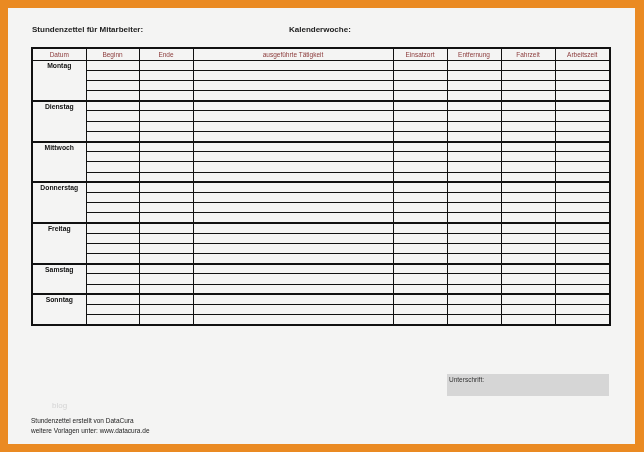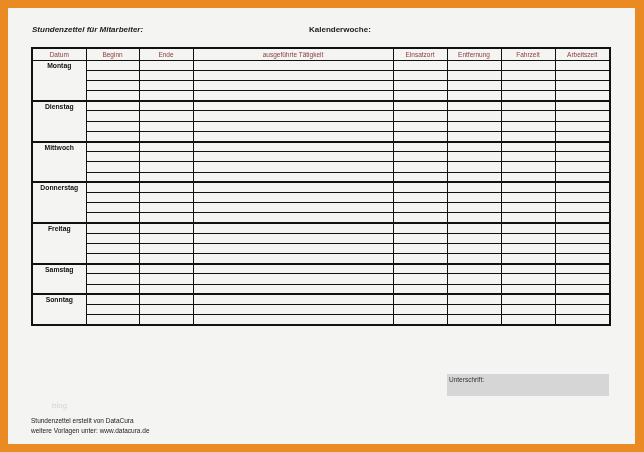--- a/index.html
+++ b/index.html
@@ -1,20 +1,20 @@
 <!DOCTYPE html>
 <html><head>
 <meta charset="utf-8">
 <style>
   html, body { margin:0; padding:0; }
   body { width:644px; height:452px; background:#ffffff; position:relative; overflow:hidden; font-family:"Liberation Sans", sans-serif; }
   .frame { position:absolute; left:0; top:0; width:644px; height:452px; box-sizing:border-box; border-top:8px solid #ea8a22; border-left:8px solid #ea8a22; border-right:9px solid #ea8a22; border-bottom:8px solid #ea8a22; background:#f4f4f3; }
   .title { position:absolute; top:25px; font-size:8px; font-weight:bold; color:#222; }
-  .title.left { left:32px;font-style:italic; }
-  .title.right { left:309px; }
+  .title.left { left:32px; }
+  .title.right { left:289px; }
   table.sheet { position:absolute; left:31px; top:47px; width:578px; border-collapse:collapse; table-layout:fixed; }
   table.sheet th, table.sheet td { border:1px solid #111; padding:0; height:10.2px; font-size:6.5px; box-sizing:border-box; }
   table.sheet th { color:#8b3a3a; font-weight:normal; text-align:center; height:12px; border-width:2px 1px 1px 1px; }
   table.sheet td.day { vertical-align:top; text-align:center; font-weight:bold; color:#111; font-size:6.8px; padding-top:1px; border-left:2px solid #111; border-bottom:2px solid #111; }
   table.sheet tr.last td { border-bottom:2px solid #111; }
   table.sheet td.edge, table.sheet th.edge { border-right:2px solid #111; }
   table.sheet th.first { border-left:2px solid #111; }
   .sig { position:absolute; left:447px; top:374px; width:162px; height:22px; background:#d6d6d6; font-size:6.5px; color:#333; padding:2px 0 0 2px; box-sizing:border-box; }
   .watermark { position:absolute; left:52px; top:401px; font-size:8px; color:#d4d4d4; }
   .footer { position:absolute; left:31px; font-size:6.5px; color:#222; }

